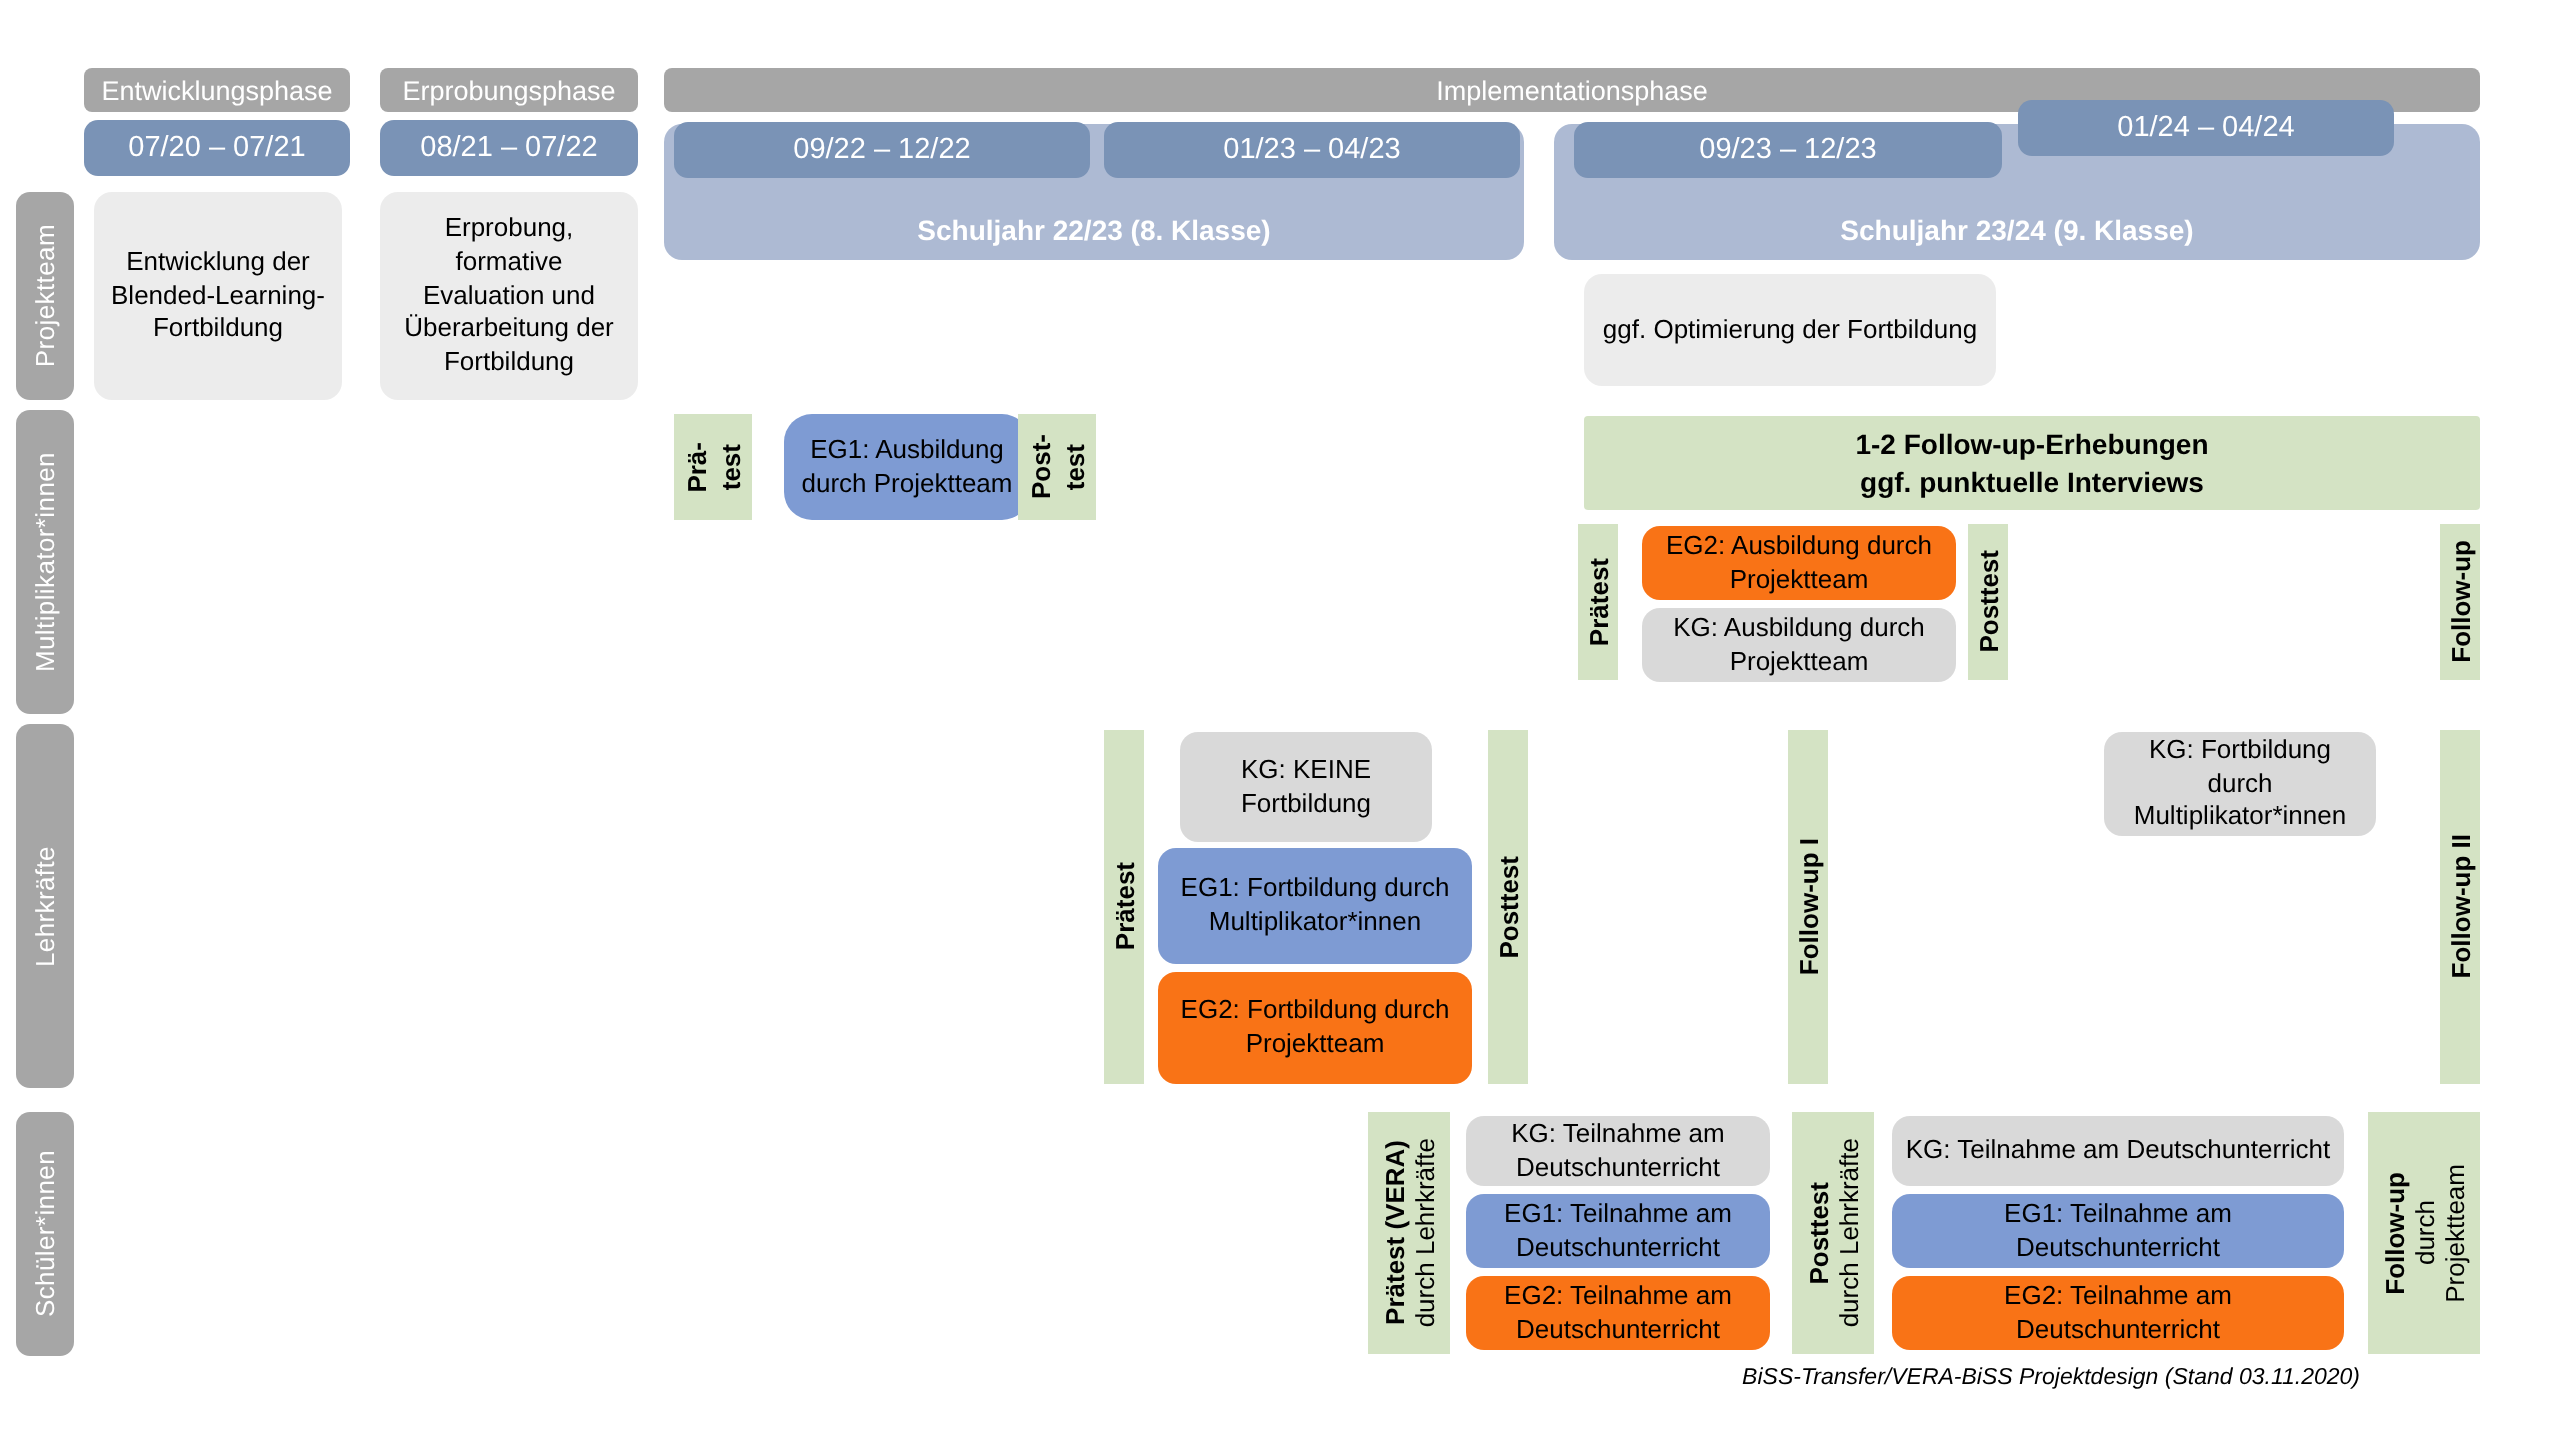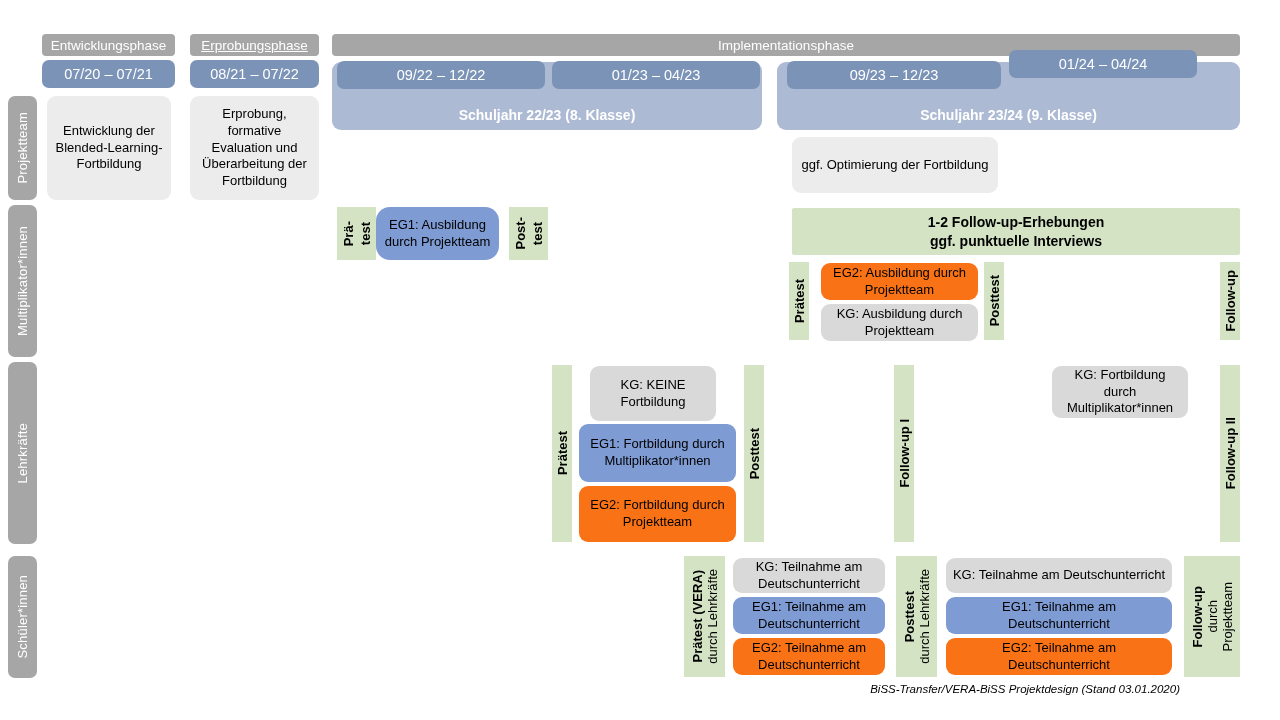--- a/index.html
+++ b/index.html
@@ -86,21 +86,21 @@
   }
 </style>
 </head>
 <body>
 
 <div id="stage">
 
   <div class="abs phasehead" style="left:42px;top:34px;width:133px;height:22px;">
     <span>Entwicklungsphase</span>
   </div>
-  <div class="abs phasehead" style="left:190px;top:34px;width:129px;height:22px;text-decoration:underline;">
+  <div class="abs phasehead" style="left:190px;top:34px;width:129px;height:22px;">
     <span>Erprobungsphase</span>
   </div>
   <div class="abs phasehead" style="left:332px;top:34px;width:908px;height:22px;">
     <span>Implementationsphase</span>
   </div>
 
   <div class="abs yearband" style="left:332px;top:62px;width:430px;height:68px;">
     <span>Schuljahr 22/23 (8. Klasse)</span>
   </div>
   <div class="abs yearband" style="left:777px;top:62px;width:463px;height:68px;">
@@ -146,21 +146,21 @@
     <span>Erprobung, formative Evaluation und Überarbeitung der Fortbildung</span>
   </div>
   <div class="abs box gray" style="left:792px;top:137px;width:206px;height:56px;">
     <span>ggf. Optimierung der Fortbildung</span>
   </div>
 
   <div class="abs green twoline" style="left:337px;top:207px;width:39px;height:53px;">
     <span class="vtxt">Prä-</span>
     <span class="vtxt">test</span>
   </div>
-  <div class="abs box blue-mid" style="left:376px;top:207px;width:123px;height:53px;border-radius:14px;">
+  <div class="abs box blue-mid" style="left:392px;top:207px;width:123px;height:53px;border-radius:14px;">
     <span>EG1: Ausbildung durch Projektteam</span>
   </div>
   <div class="abs green twoline" style="left:509px;top:207px;width:39px;height:53px;">
     <span class="vtxt">Post-</span>
     <span class="vtxt">test</span>
   </div>
 
   <div class="abs greenbar" style="left:792px;top:208px;width:448px;height:47px;">
     <div>
       <div>1-2 Follow-up-Erhebungen</div>
@@ -238,16 +238,16 @@
     <span>EG2: Teilnahme am Deutschunterricht</span>
   </div>
 
   <div class="abs green stack" style="left:1184px;top:556px;width:56px;height:121px;">
     <span class="vtxt">Follow-up</span>
     <span class="vtxt sub">durch</span>
     <span class="vtxt sub">Projektteam</span>
   </div>
 
   <div class="abs footer" style="left:700px;top:683px;width:480px;">
-    <span>BiSS-Transfer/VERA-BiSS Projektdesign (Stand 03.01.2020)</span>
+    <span>BiSS-Transfer/VERA-BiSS Projektdesign (Stand 03.11.2020)</span>
   </div>
 
 </div>
 
 </body></html>

